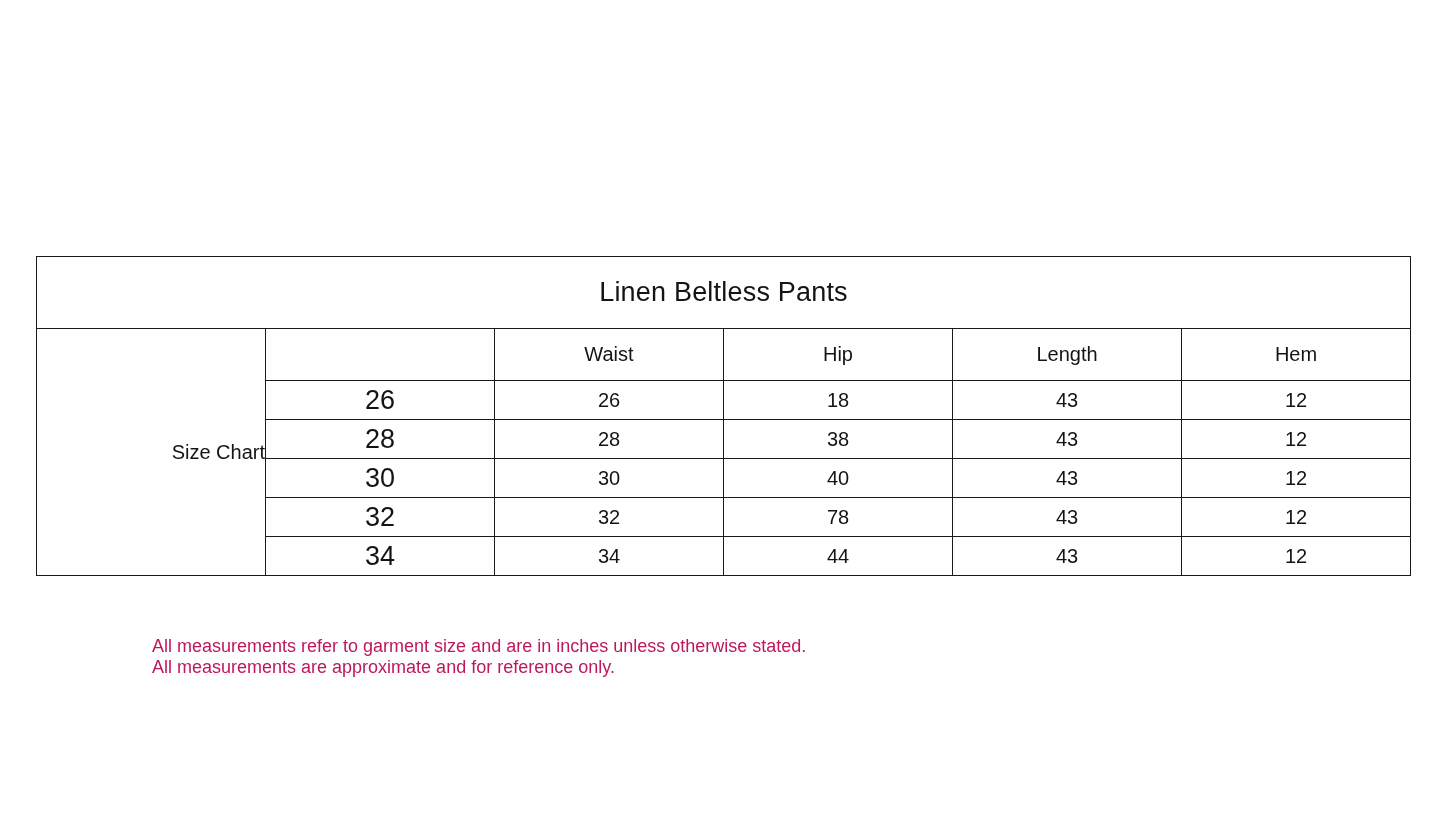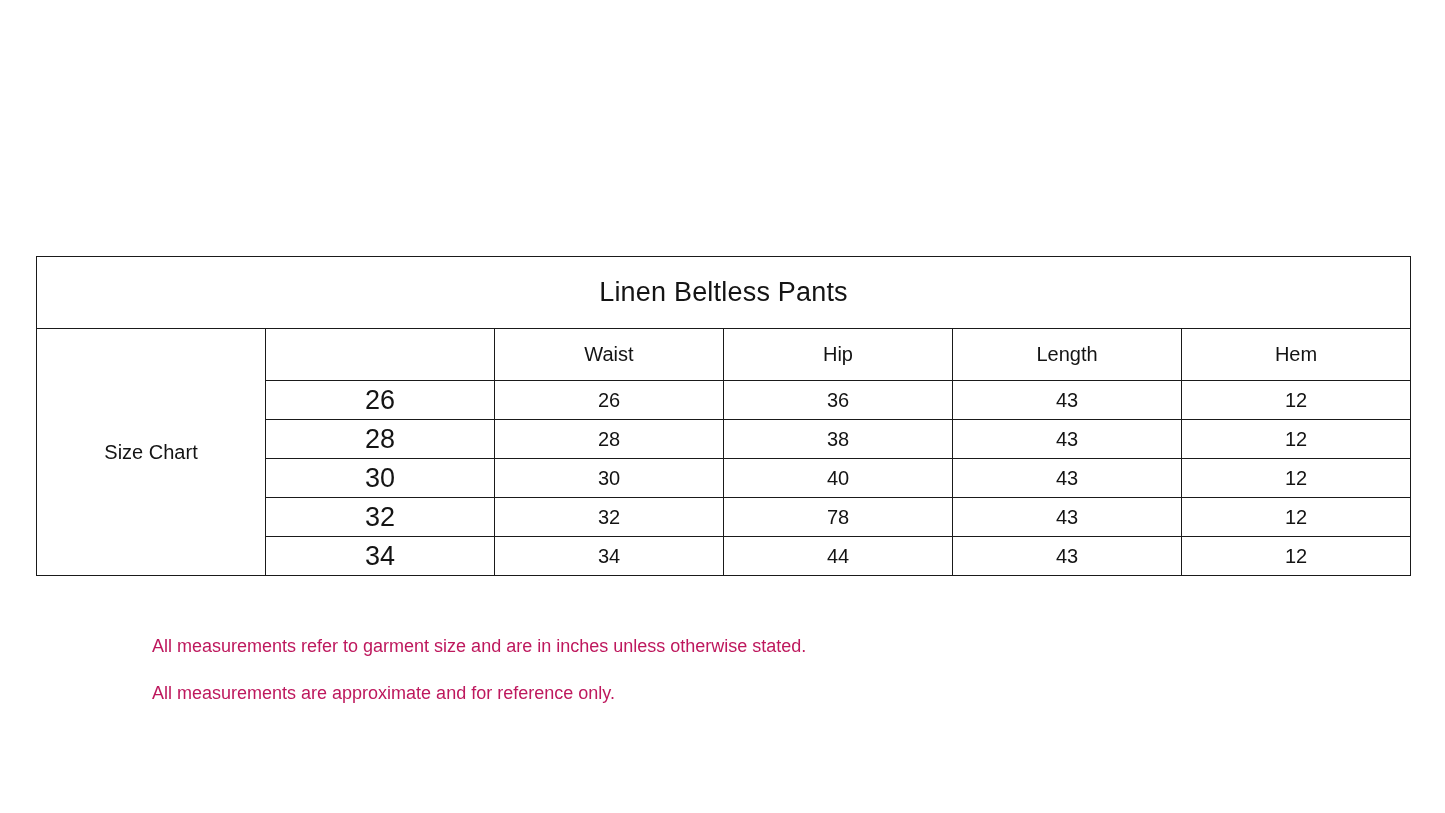--- a/index.html
+++ b/index.html
@@ -41,37 +41,37 @@
   tr.header-row td {
     height: 52px;
     font-size: 20px;
   }
   tr.data-row td {
     height: 39px;
     font-size: 20px;
   }
   td.row-span-label {
     font-size: 27px;
+    text-align: right;
   }
   tr.data-row td.size-cell {
     font-size: 27px;
   }
   .notes {
     position: absolute;
     left: 152px;
     top: 636px;
   }
   .notes p {
     margin: 0;
     font-size: 18px;
     line-height: 21px;
     color: #be185d;
   }
   .notes p + p {
-    margin-top: 26px;
   }
 </style>
 </head>
 <body>
 
 <table class="size-table">
   <colgroup>
     <col>
       <col>
       <col>
@@ -87,21 +87,21 @@
       <td rowspan="6" class="row-span-label">Size Chart</td>
       <td></td>
       <td>Waist</td>
       <td>Hip</td>
       <td>Length</td>
       <td>Hem</td>
     </tr>
     <tr class="data-row">
       <td class="size-cell">26</td>
       <td>26</td>
-      <td>36</td>
+      <td>18</td>
       <td>43</td>
       <td>12</td>
     </tr>
     <tr class="data-row">
       <td class="size-cell">28</td>
       <td>28</td>
       <td>38</td>
       <td>43</td>
       <td>12</td>
     </tr>

